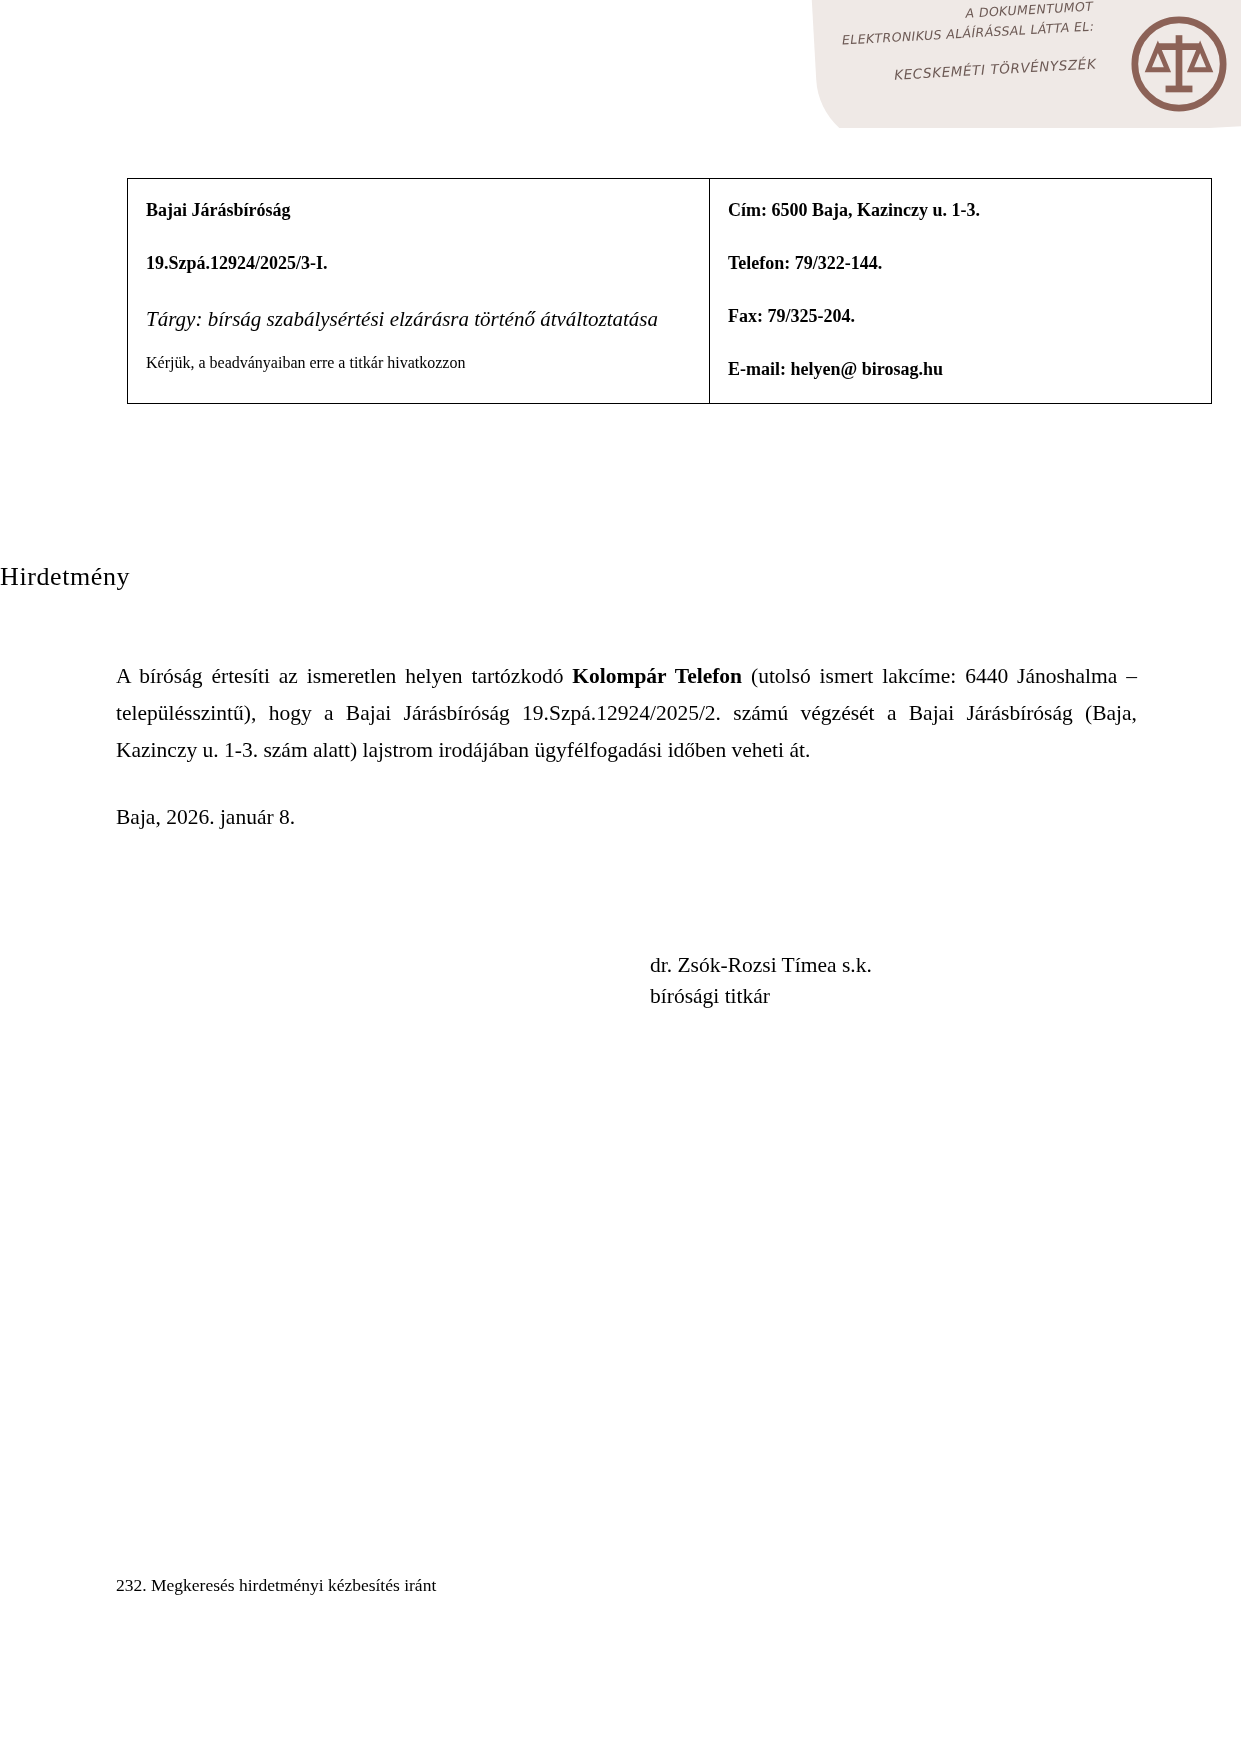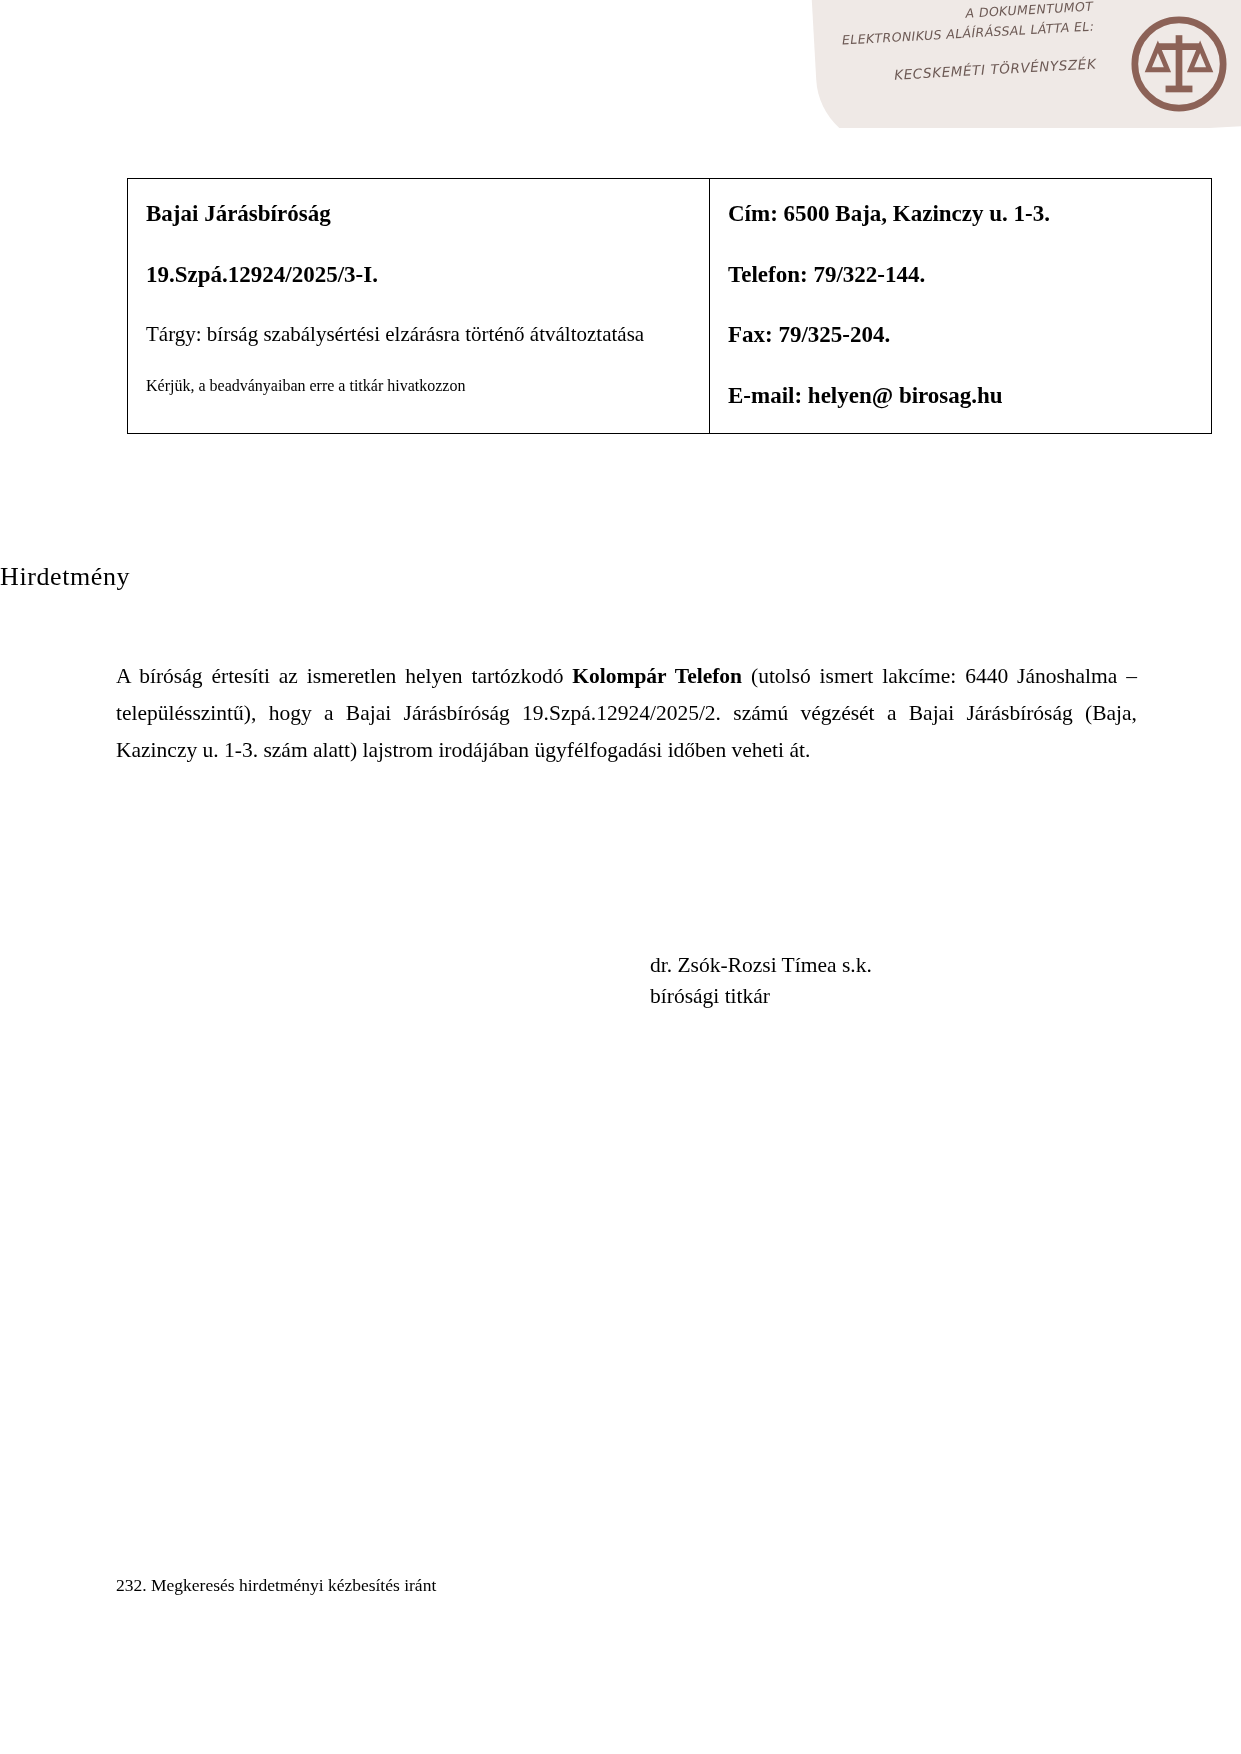--- a/index.html
+++ b/index.html
@@ -80,29 +80,30 @@
   }
   .header-table td {
     border: 1px solid #000000;
     vertical-align: top;
     padding: 18px 18px 20px 18px;
   }
   .header-table td.left { width: 545px; }
   .header-table td.right { width: 465px; }
 
   .ht-line {
-    font-size: 23px;
+    font-size: 18px;
     line-height: 1.5;
     margin-bottom: 26px;
   }
   .ht-line.bold { font-weight: bold; }
   .ht-subject {
     font-size: 21px;
     line-height: 1.55;
-    margin-bottom: 24px;
+    margin-bottom: 16px;
+    font-style: italic;
   }
   .ht-note {
     font-size: 16px;
     line-height: 1.4;
     margin-bottom: 0;
   }
   .ht-line:last-child { margin-bottom: 0; }
 
   
   .doc-title {
@@ -185,20 +186,21 @@
       <div class="ht-line bold">E-mail: helyen@ birosag.hu</div>
     </td>
   </tr>
 </tbody>
   </table>
 
 <div class="doc-title">Hirdetmény</div>
 
 <div class="body-block">
   <p class="para"><span>A bíróság értesíti az ismeretlen helyen tartózkodó </span><b>Kolompár Telefon</b><span> (utolsó ismert lakcíme: 6440 Jánoshalma – településszintű), hogy a Bajai Járásbíróság 19.Szpá.12924/2025/2. számú végzését a Bajai Járásbíróság (Baja, Kazinczy u. 1-3. szám alatt) lajstrom irodájában ügyfélfogadási időben veheti át.</span></p>
+  <p class="para place">Baja, 2026. január 8.</p>
 </div>
 
 <div class="signature">
   <div>dr. Zsók-Rozsi Tímea s.k.</div>
   <div>bírósági titkár</div>
 </div>
 
 <div class="footer-note">232. Megkeresés hirdetményi kézbesítés iránt</div>
 
 </body></html>

